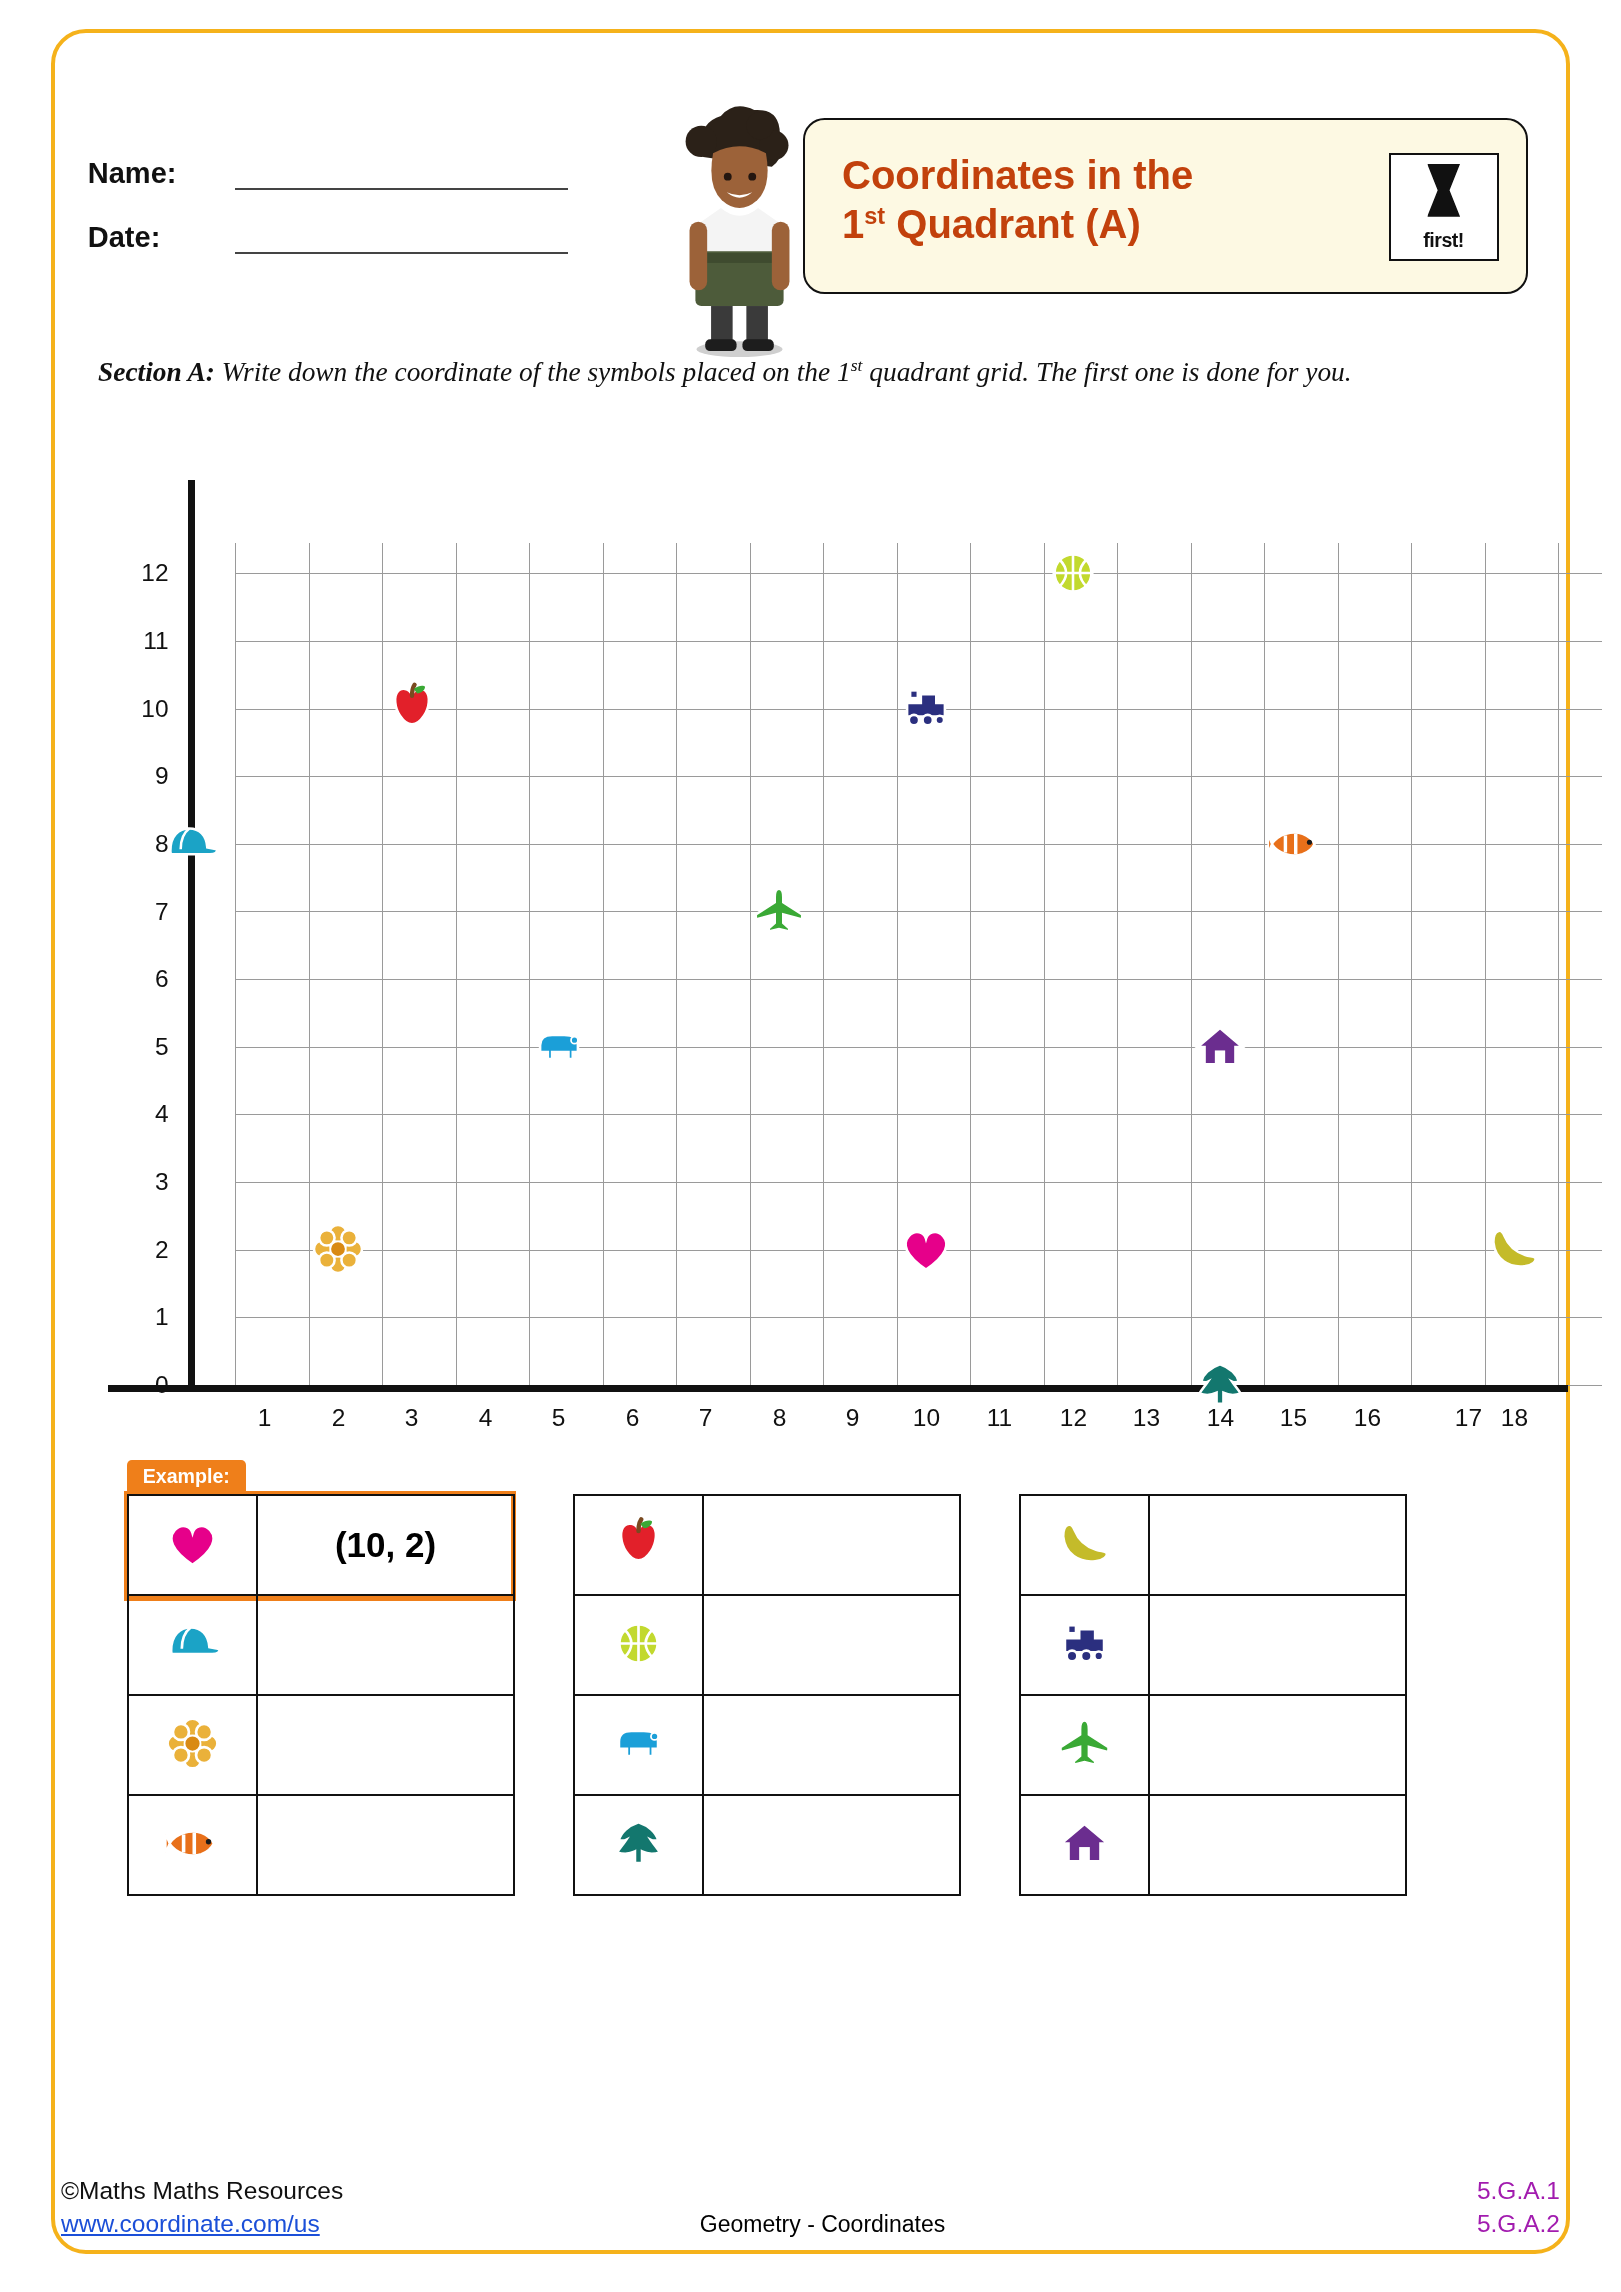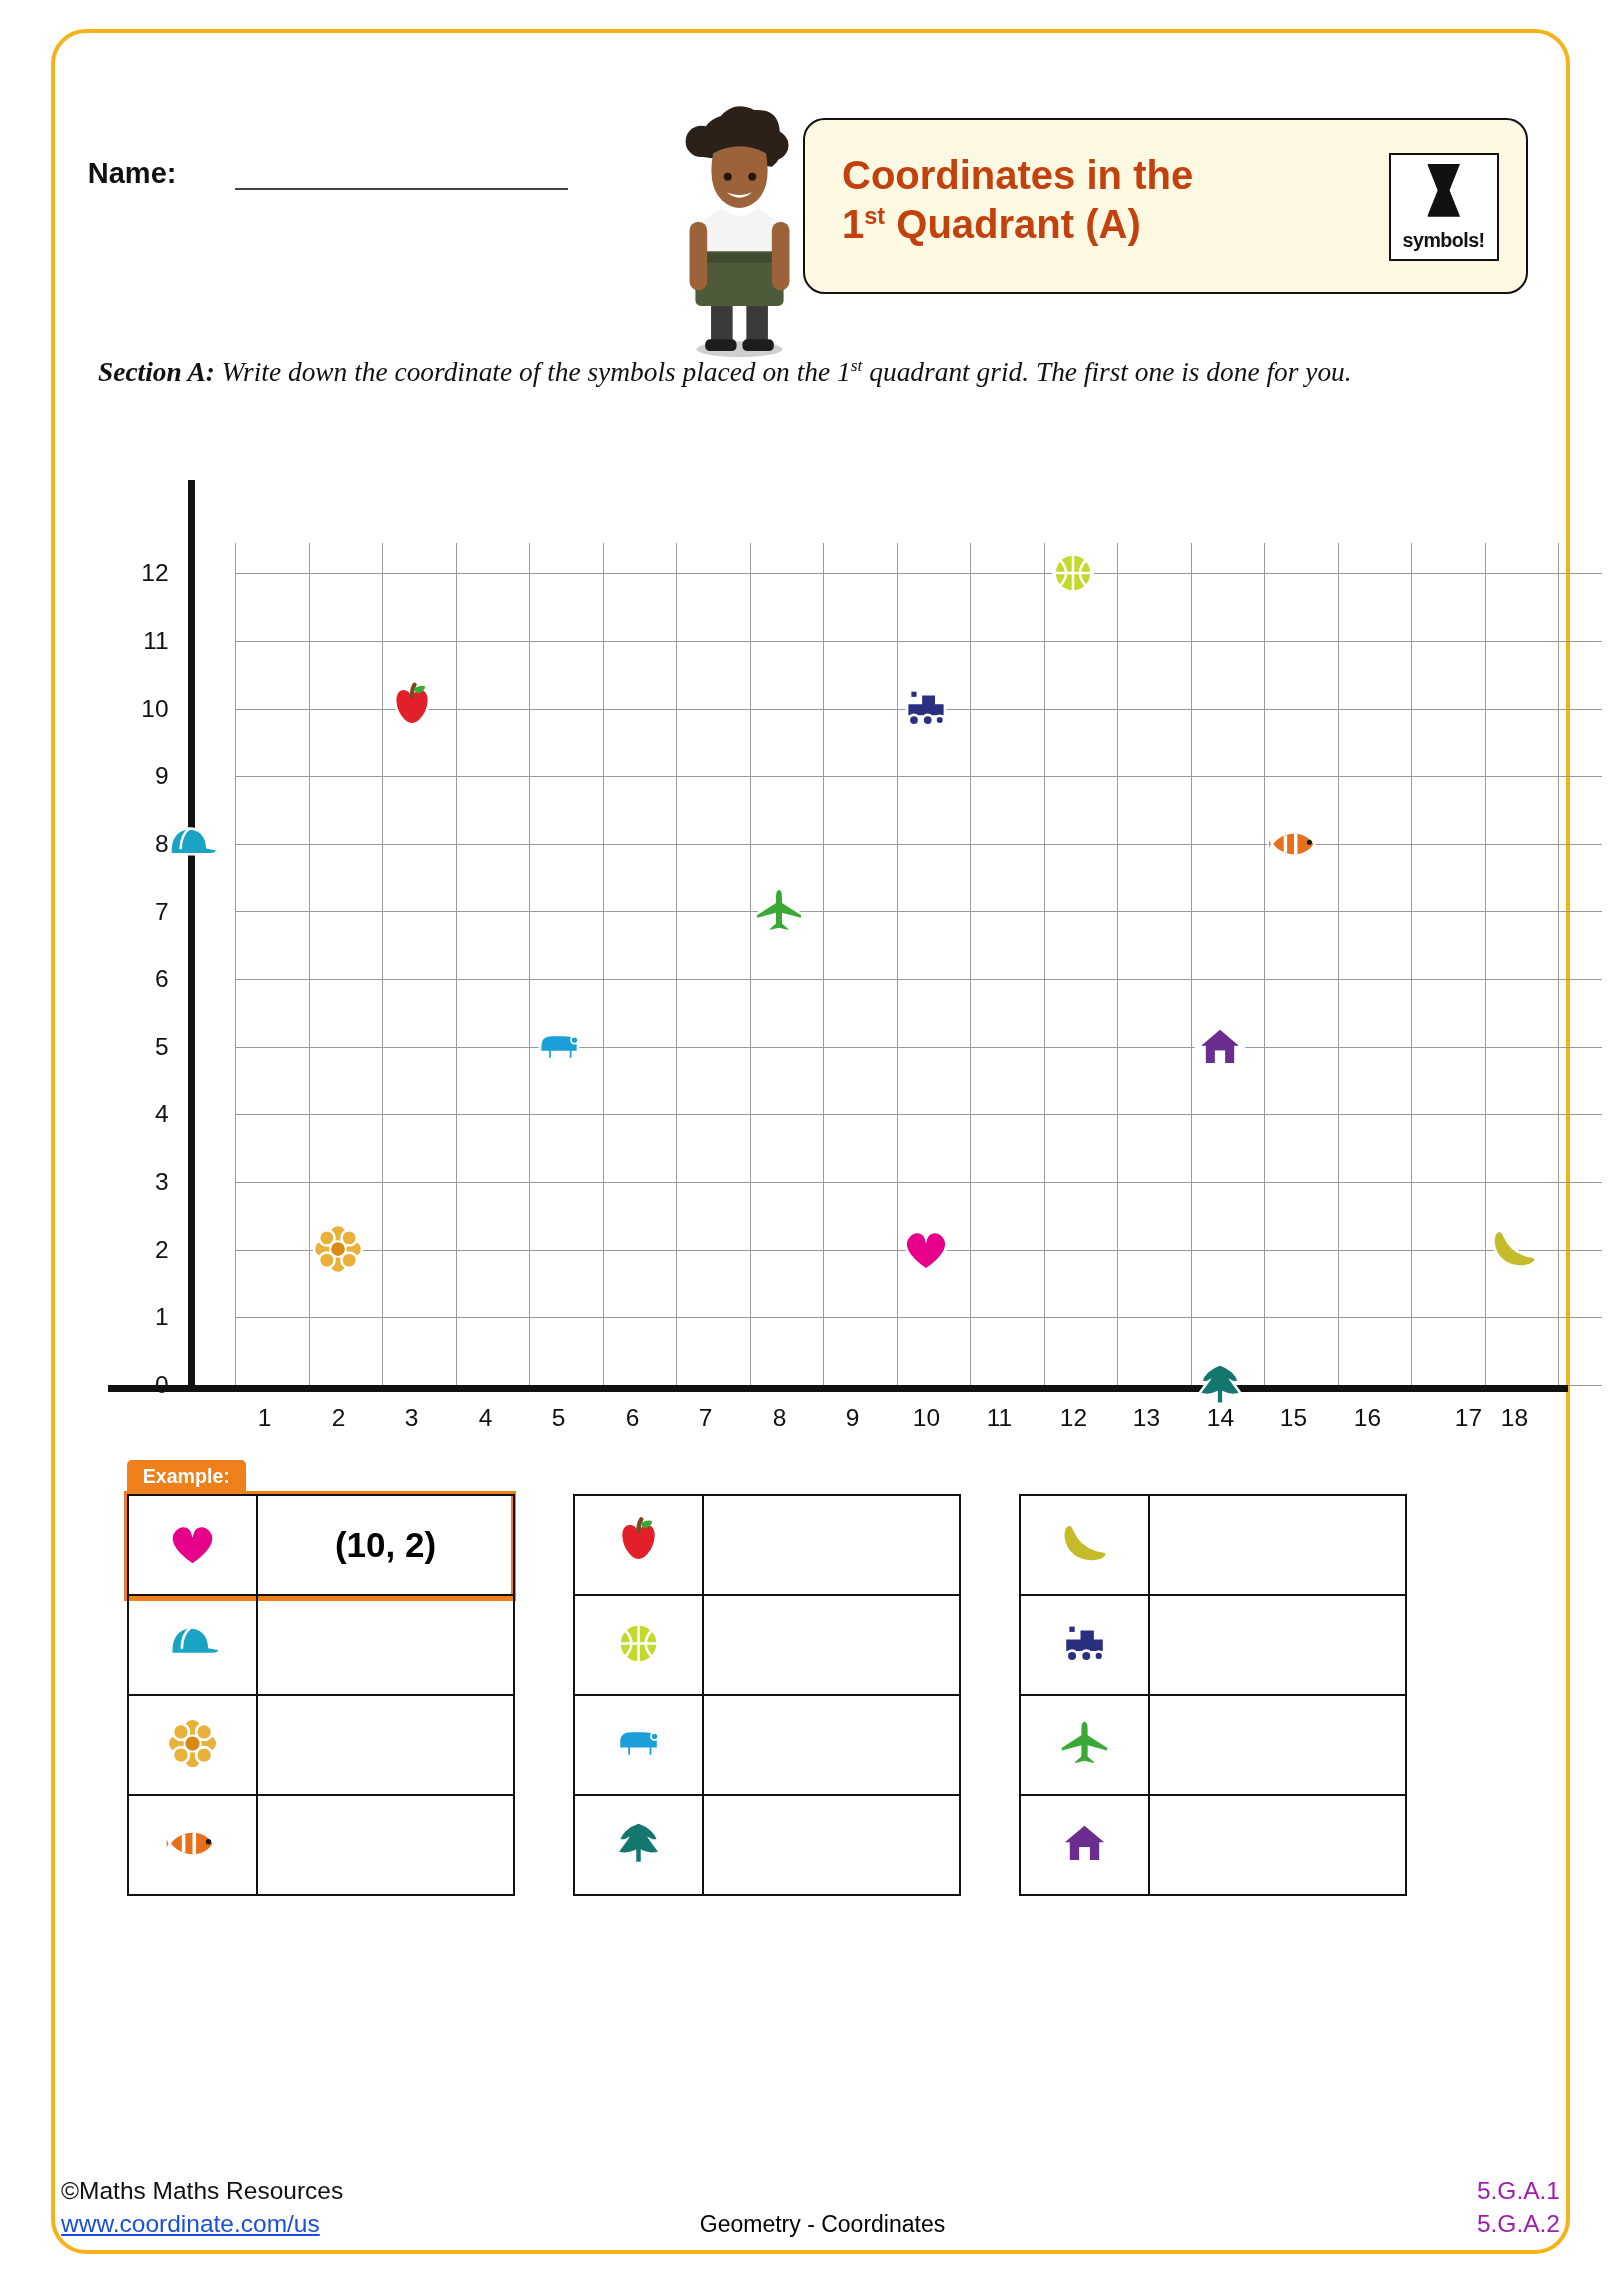--- a/index.html
+++ b/index.html
@@ -243,20 +243,23 @@
 <body>
 
 <div class="page-border"></div>
 
 <div class="header">
 
   <div class="name-row">
     <span class="field-label">Name:</span><span class="field-line"></span>
   </div>
 
+  <div class="date-row">
+    <span class="field-label">Date:</span><span class="field-line"></span>
+  </div>
 
   <svg class="mascot" viewBox="0 0 150 260" xmlns="http://www.w3.org/2000/svg">
     <ellipse cx="75" cy="248" rx="44" ry="8" fill="#cfcfcf"></ellipse>
     <path d="M38 52 q-8 -34 18 -42 q14 -16 34 -6 q28 -2 26 28 q6 20 -8 30 z" fill="#2b2118"></path>
     <circle cx="36" cy="36" r="16" fill="#2b2118"></circle>
     <circle cx="110" cy="40" r="15" fill="#2b2118"></circle>
     <circle cx="96" cy="20" r="14" fill="#2b2118"></circle>
     <path d="M48 48 q27 -14 54 0 q6 34 -9 48 q-18 16 -36 0 q-15 -14 -9 -48 z" fill="#9c6239"></path>
     <circle cx="63" cy="72" r="4" fill="#231610"></circle>
     <circle cx="88" cy="72" r="4" fill="#231610"></circle>
@@ -272,21 +275,21 @@
     <rect x="78" y="238" width="32" height="12" rx="5" fill="#1d1d1d"></rect>
   </svg>
 
   <div class="title-box">
     <div class="title-text">
       <span>Coordinates in the</span><br>
       <span>1</span><sup>st</sup><span> Quadrant (A)</span>
     </div>
     <div class="logo-box">
       <div class="logo-glyph"></div>
-      <div class="logo-word">symbols!</div>
+      <div class="logo-word">first!</div>
     </div>
   </div>
 </div>
 
 <div class="instructions">
   <b>Section A:</b><span> Write down the coordinate of the symbols placed on the 1</span><sup>st</sup><span> quadrant grid. The first one is done for you.</span>
 </div>
 
 <div class="grid-area">
   <div class="plot" id="plot">

